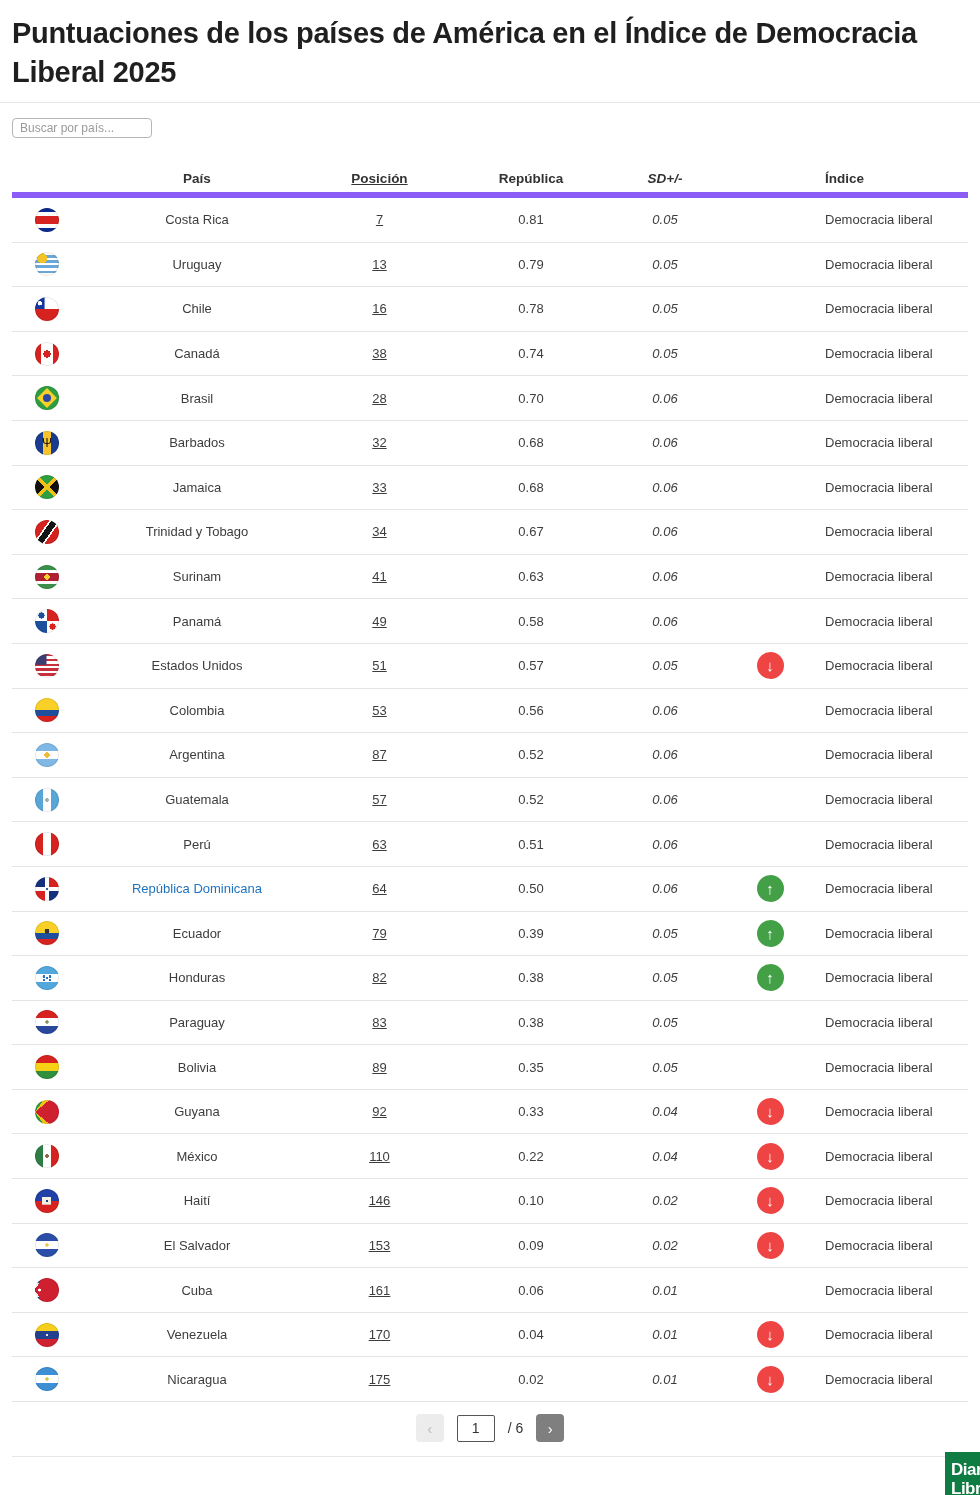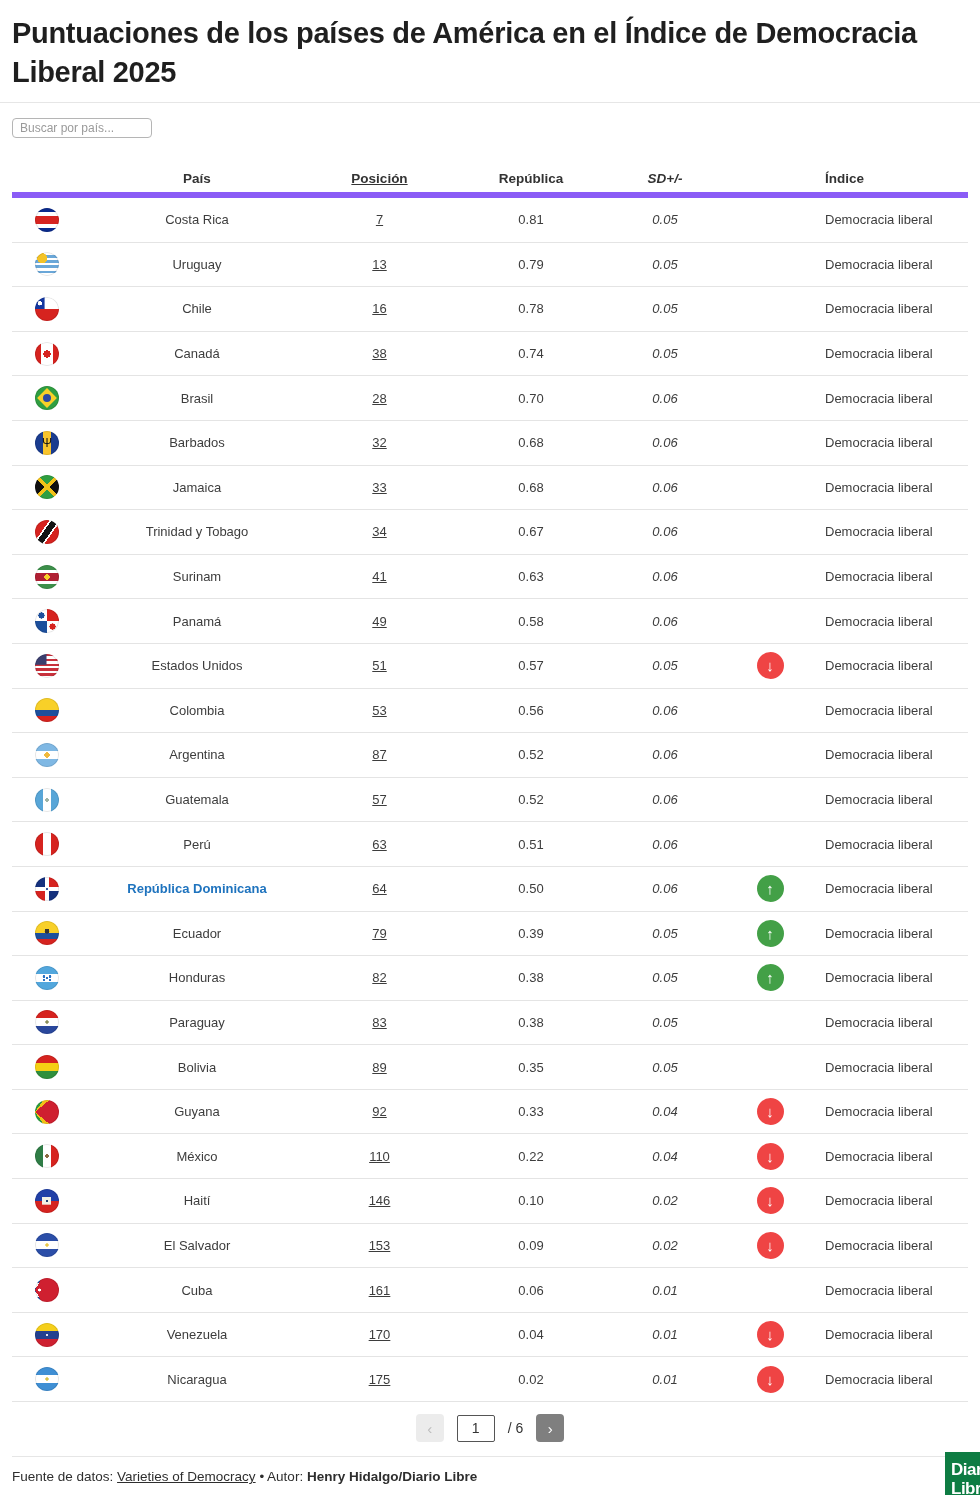--- a/index.html
+++ b/index.html
@@ -30,21 +30,21 @@
   .thead, .row { display:flex; align-items:center; }
   .thead { height:34px; border-bottom:6px solid #8b5cf6; font-weight:bold; color:#333; font-size:13.5px; }
   .row { height:44.6px; border-bottom:1px solid #e4e4e4; font-size:13px; color:#3d3d3d; }
   .col-flag  { width:70px; display:flex; align-items:center; padding-left:23px; }
   .col-country { width:230px; text-align:center; }
   .col-pos   { width:135px; text-align:center;text-decoration:underline; }
   .col-score { width:168px; text-align:center; }
   .col-sd    { width:100px; text-align:center;font-style:italic; }
   .col-trend { width:110px; display:flex; justify-content:center; align-items:center; }
   .col-index { flex:1; text-align:left; }
-  .country-link { color:#1e73be;font-weight:bold; }
+  .country-link { color:#1e73be; }
 
   
   .trend {
     width:27px; height:27px; border-radius:50%; color:#fff;
     display:flex; align-items:center; justify-content:center;
     font-size:15px; font-weight:bold; line-height:1;
   }
   .trend.up   { background:#43a047; }
   .trend.down { background:#ef4444; }
 
@@ -512,22 +512,19 @@
 
 <div class="pagination">
   <button class="page-btn prev">‹</button>
   <input class="page-input" type="text" value="1" style="">
   <span class="page-total">/ 6</span>
   <button class="page-btn next">›</button>
 </div>
 
 <div class="footer">
   <hr class="divider">
-  <div class="source-line">
-    <span>Fuente de datos: </span><span class="source-link">Varieties of Democracy</span><span> • </span><span>Autor: </span><span class="author-name">Henry Hidalgo/Diario Libre</span>
-  </div>
 
 </div>
 
 <div class="brand-logo">
   <div>Diario</div>
   <div>Libre</div>
 </div>
 
 </body></html>

